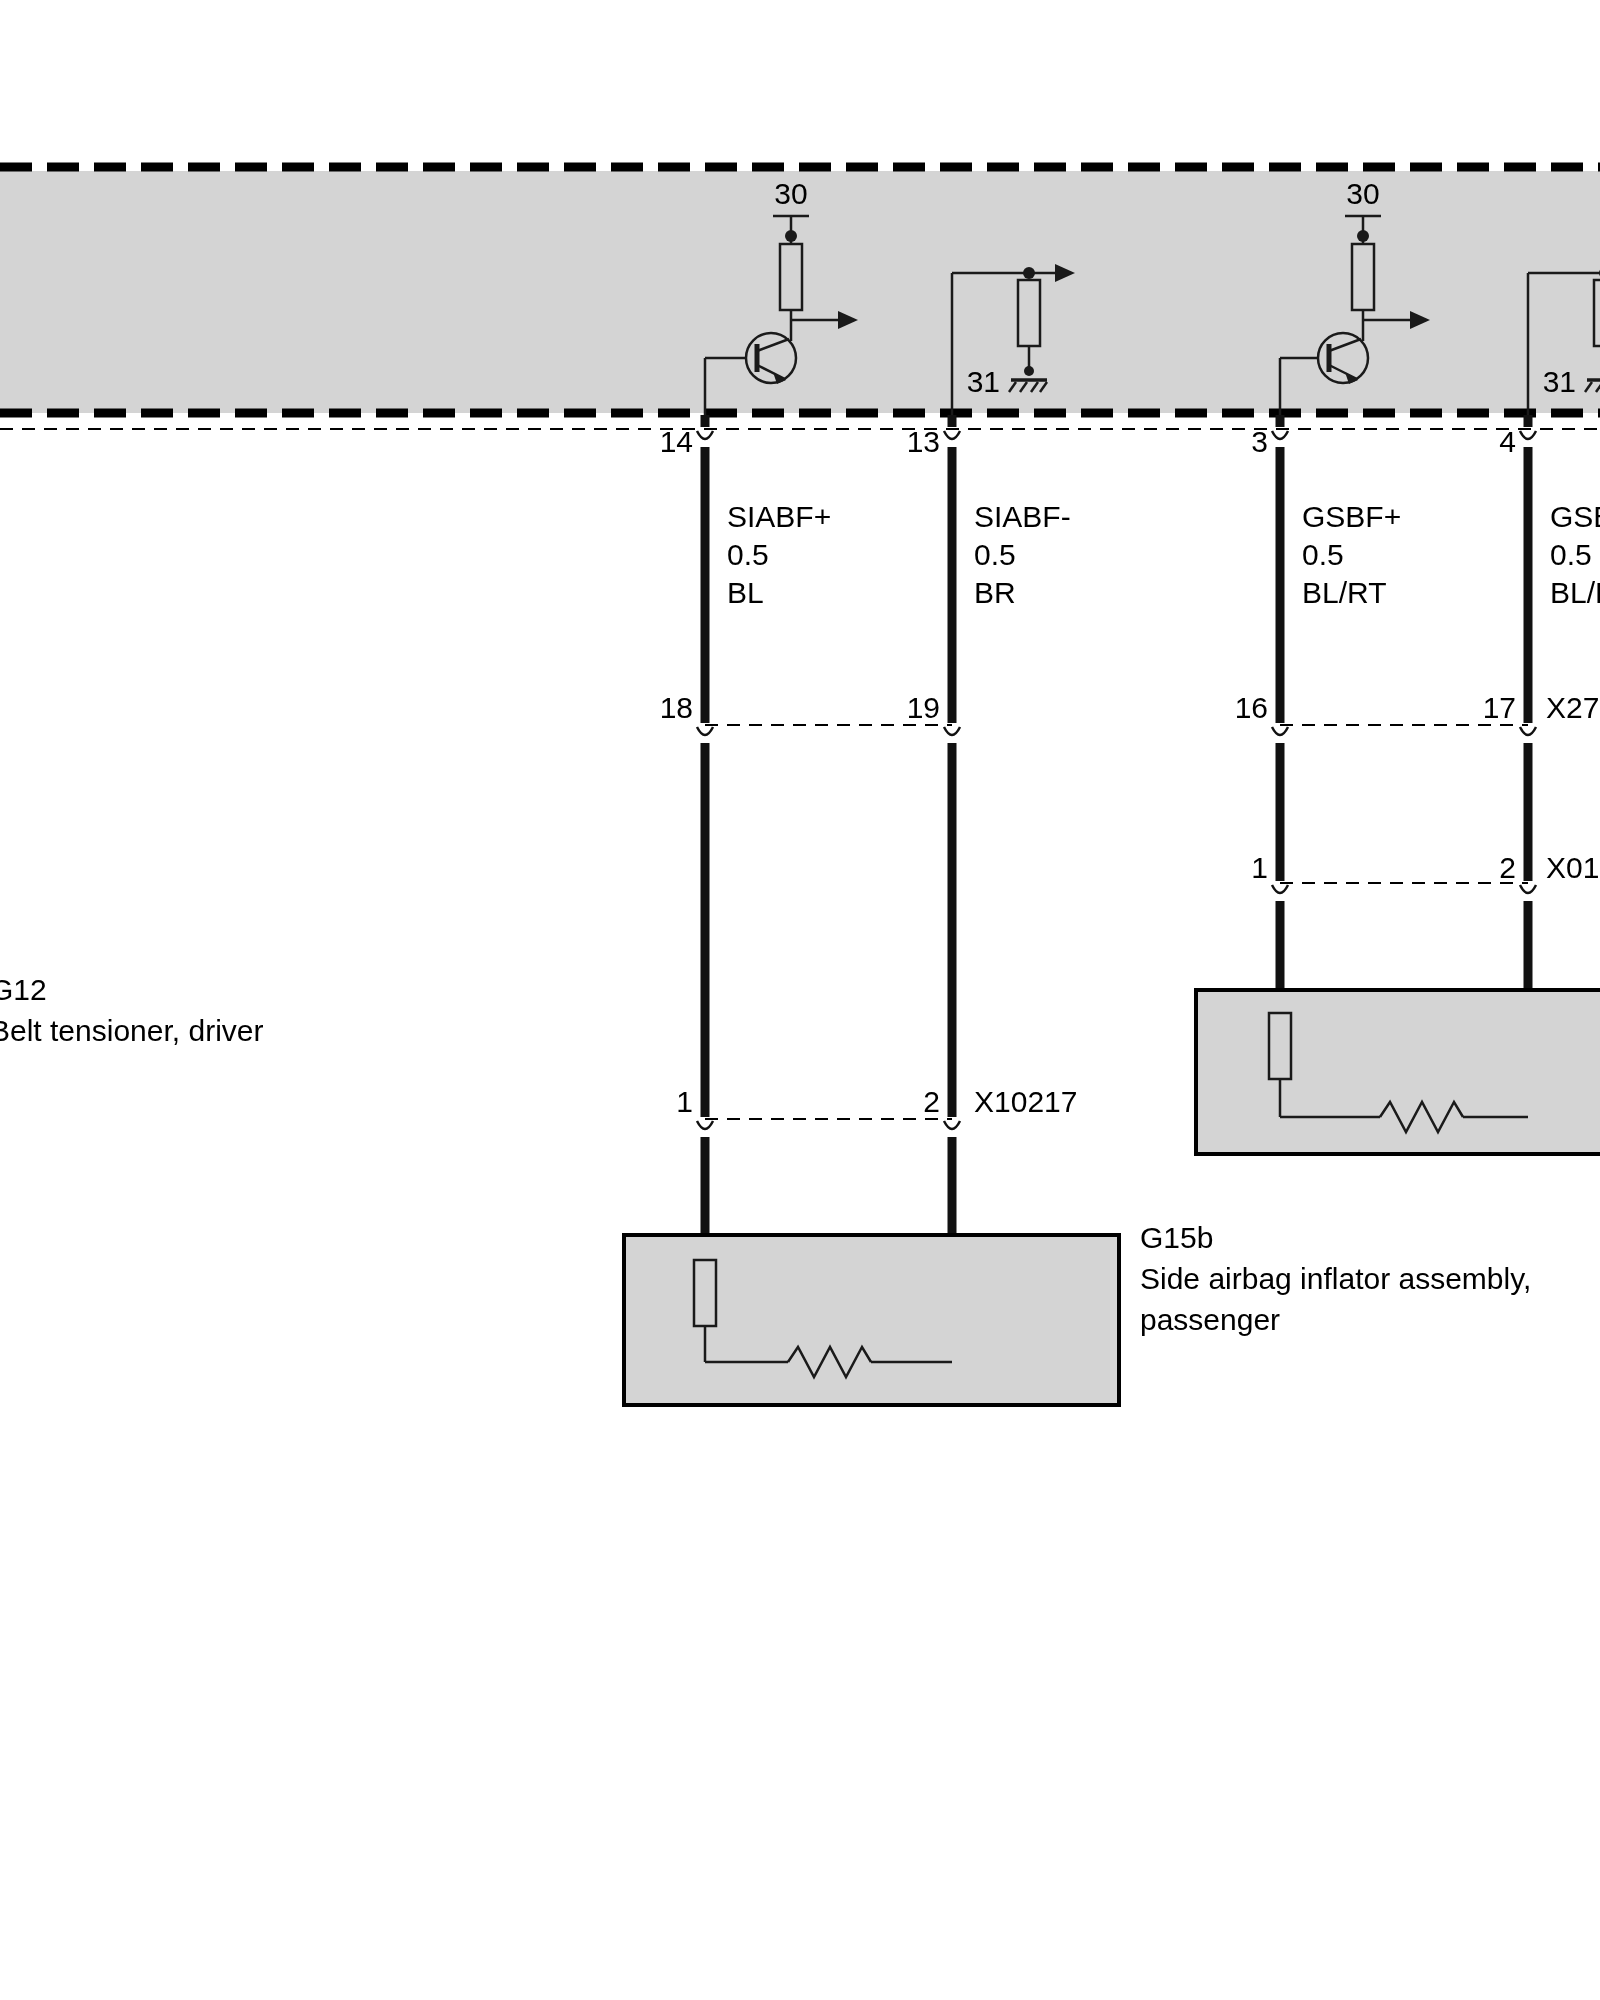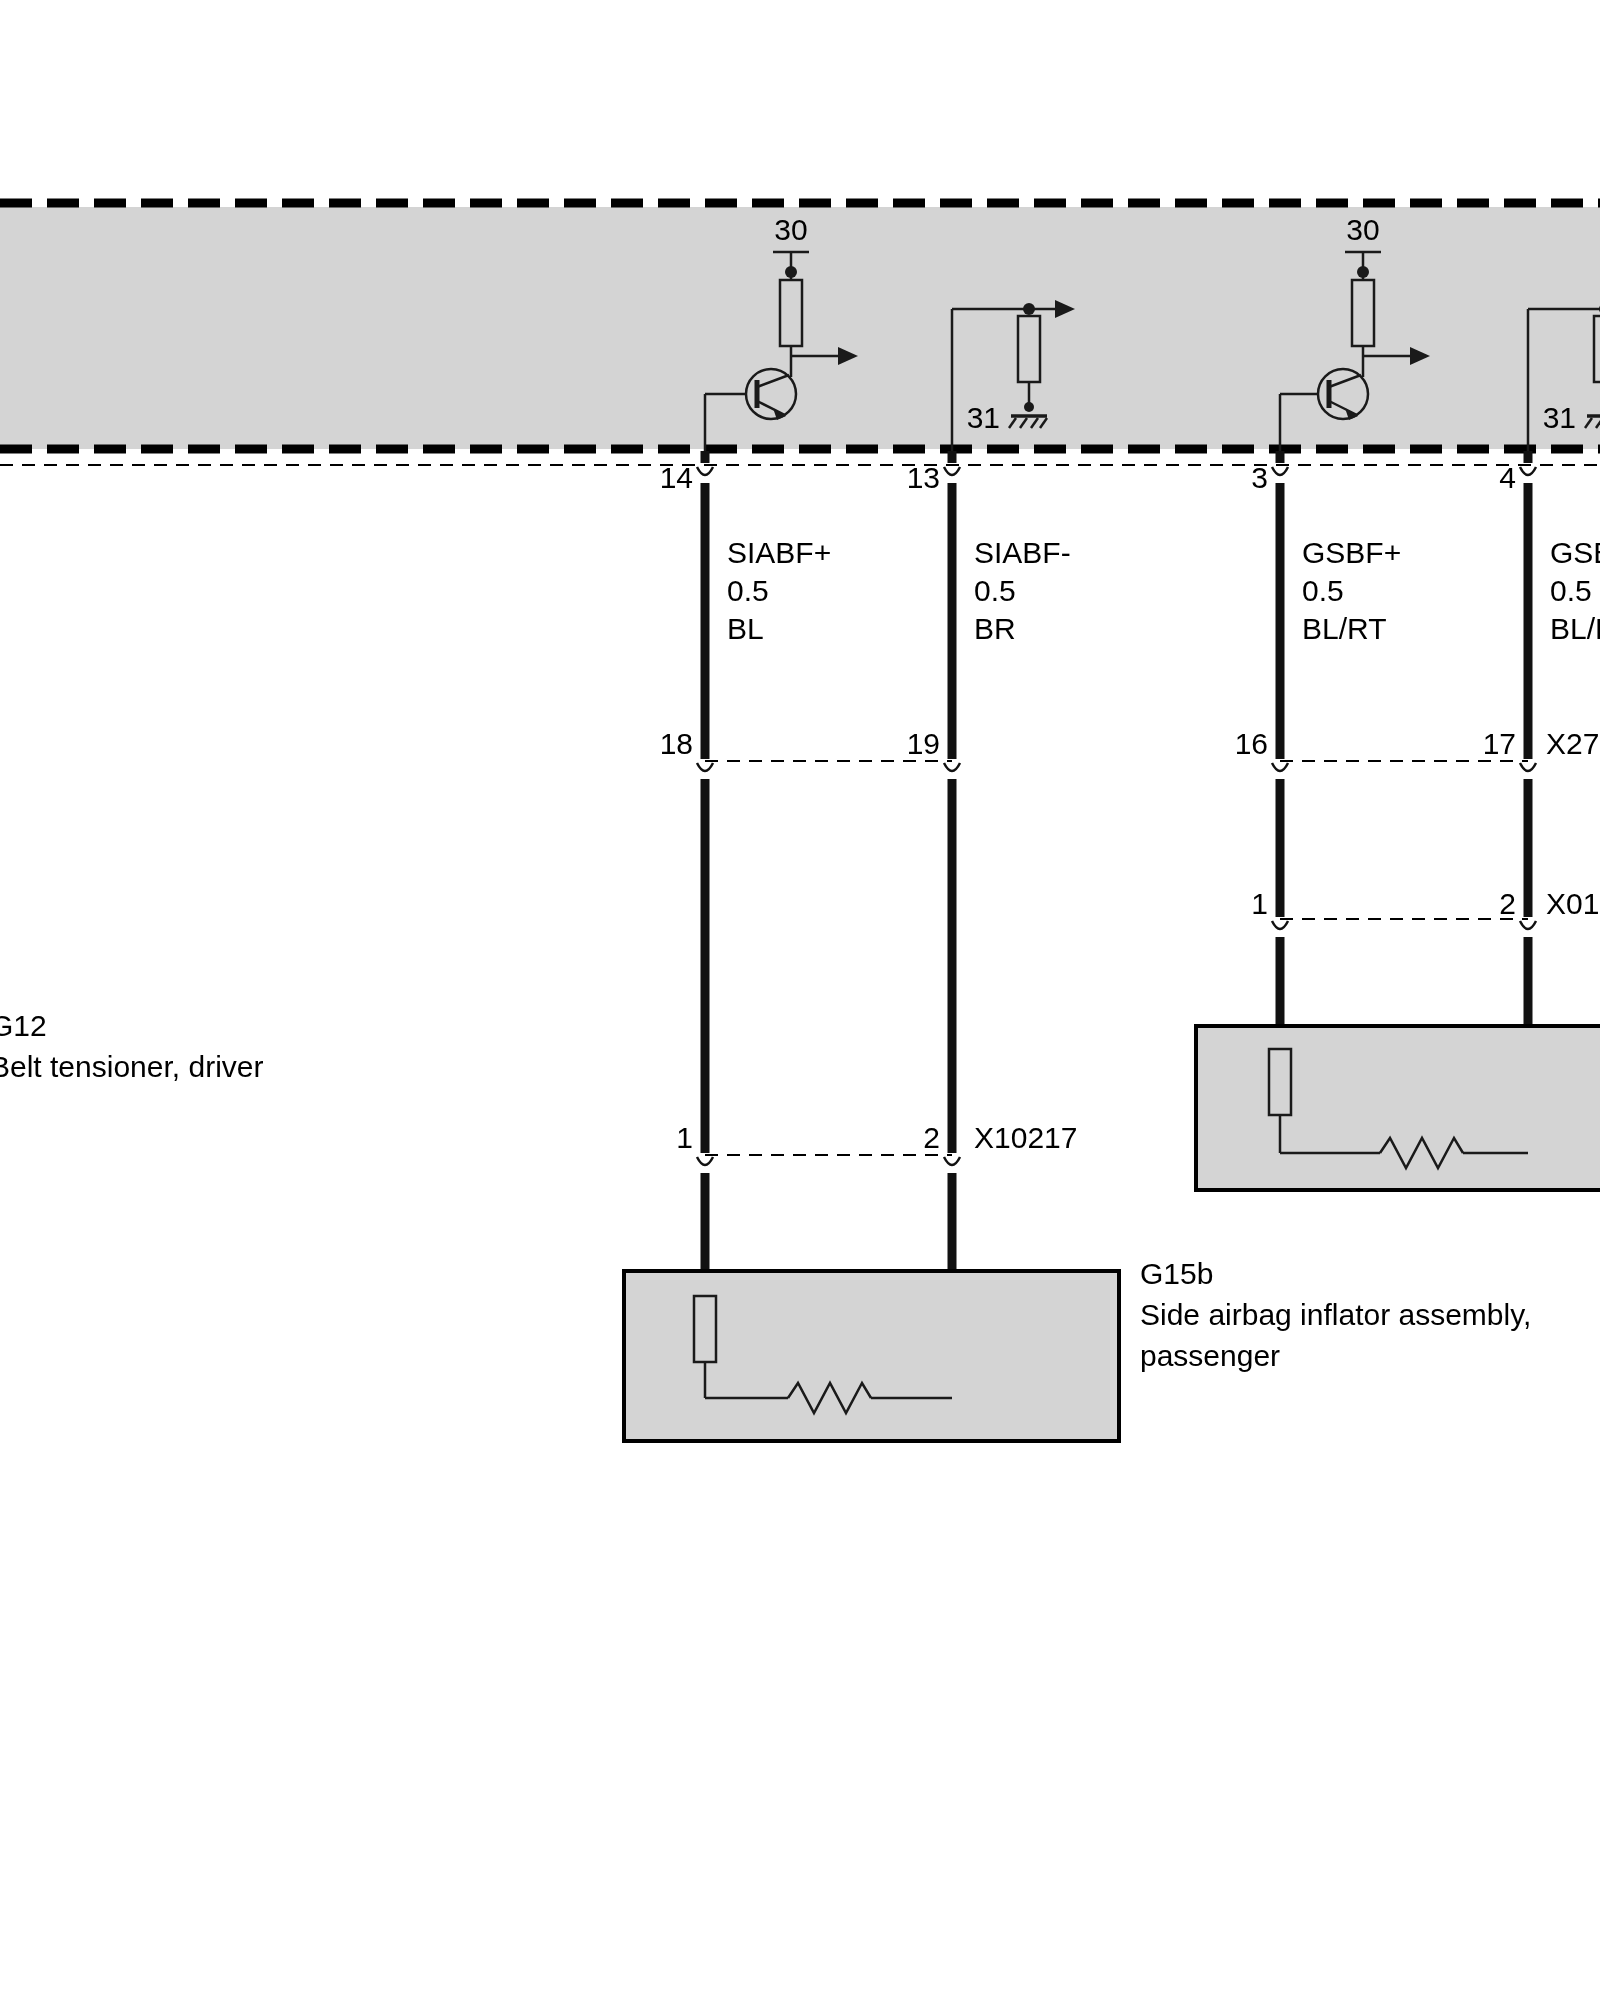--- a/index.html
+++ b/index.html
@@ -1,16 +1,16 @@
 <!DOCTYPE html>
 <html><head>
 <meta charset="utf-8">
 <style>
   html,body { margin:0; padding:0; background:#ffffff; }
-  #stage { position:relative; width:1600px; height:1740px; background:#ffffff; overflow:hidden;margin-top:36px; }
+  #stage { position:relative; width:1600px; height:1740px; background:#ffffff; overflow:hidden; }
   svg { display:block; }
   text { font-family:"Liberation Sans","DejaVu Sans",sans-serif; font-size:30px; fill:#000000; }
   .bandfill  { fill:#d4d4d4; }
   .thickdash { stroke:#000000; stroke-width:9; stroke-dasharray:32 15; fill:none; }
   .thindash  { stroke:#000000; stroke-width:2; stroke-dasharray:13 9; fill:none; }
   .thin { stroke:#1a1a1a; stroke-width:2.5; fill:none; }
   .med  { stroke:#1a1a1a; stroke-width:3.5; fill:none; }
   .bar  { stroke:#1a1a1a; stroke-width:5; fill:none; }
   .sym  { stroke:#1a1a1a; stroke-width:2.5; fill:none; }
   .dot  { fill:#1a1a1a; stroke:none; }

